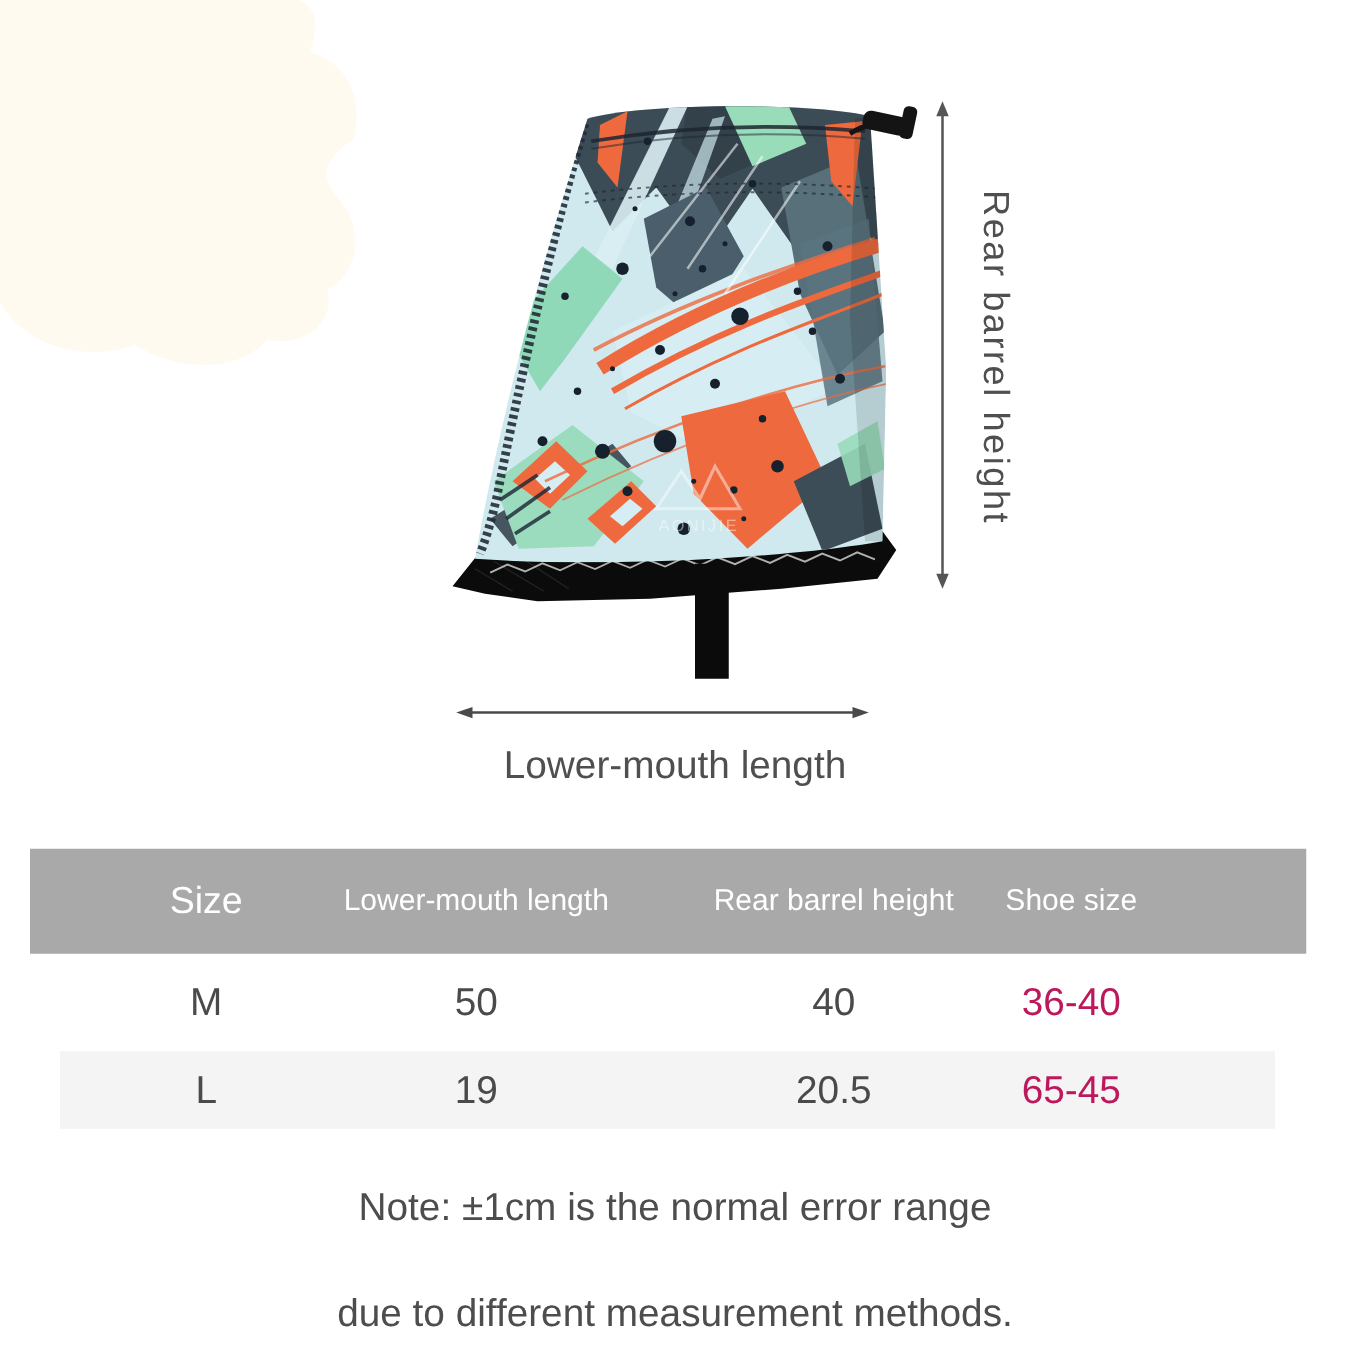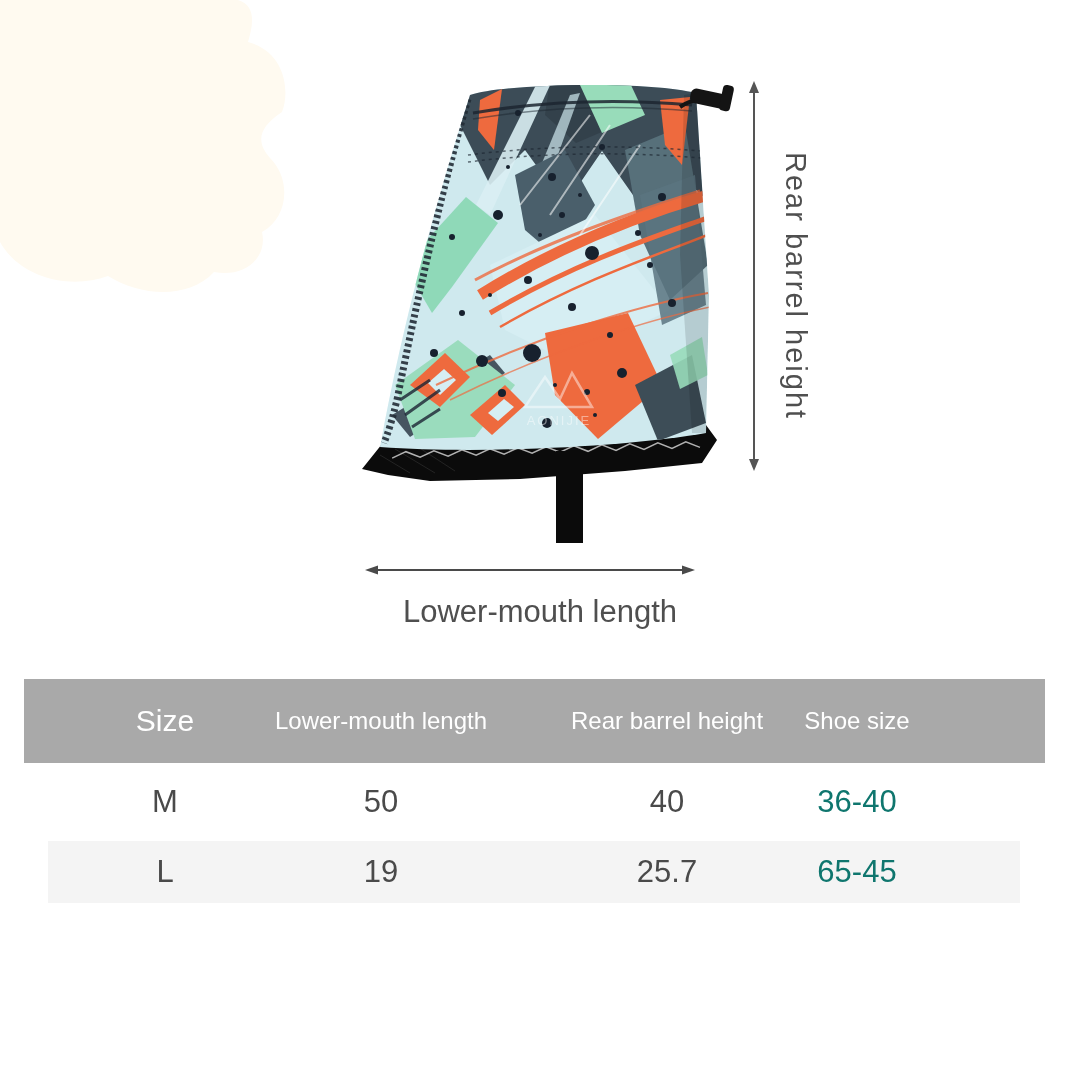--- a/index.html
+++ b/index.html
@@ -26,21 +26,21 @@
   
   .size-table{position:absolute;left:24px;top:679px;width:1021px;}
   .thead{position:relative;height:84px;background:#a9a9a9;}
   .trow{position:relative;height:78px;font-size:31px;color:#4a4a4a;}
   .trow.alt{height:62px;}
   .alt-bg{position:absolute;left:24px;right:25px;top:0;bottom:0;background:#f4f4f4;}
   .cell{position:absolute;top:50%;transform:translate(-50%,-50%);white-space:nowrap;}
   .c1{left:141px;} .c2{left:357px;} .c3{left:643px;} .c4{left:833px;}
   .thead .cell{color:#ffffff;font-size:24px;font-weight:500;}
   .thead .c1{font-size:30px;}
-  .shoe{color:#0f766e;}
+  .shoe{color:#be185d;}
   
   .note-line{position:absolute;left:0;width:1080px;text-align:center;color:#4d4d4d;font-size:31px;}
   .note-1{top:948px;}
   .note-2{top:1033px;}
 </style>
 </head>
 <body>
 
 <div class="canvas">
 
@@ -181,19 +181,21 @@
     <div class="trow">
       <span class="cell c1">M</span>
       <span class="cell c2">50</span>
       <span class="cell c3">40</span>
       <span class="cell c4 shoe">36-40</span>
     </div>
     <div class="trow alt">
       <div class="alt-bg"></div>
       <span class="cell c1">L</span>
       <span class="cell c2">19</span>
-      <span class="cell c3">25.7</span>
+      <span class="cell c3">20.5</span>
       <span class="cell c4 shoe">65-45</span>
     </div>
   </div>
 
+  <div class="note-line note-1">Note: ±1cm is the normal error range</div>
+  <div class="note-line note-2">due to different measurement methods.</div>
 
 </div>
 
 </body></html>

